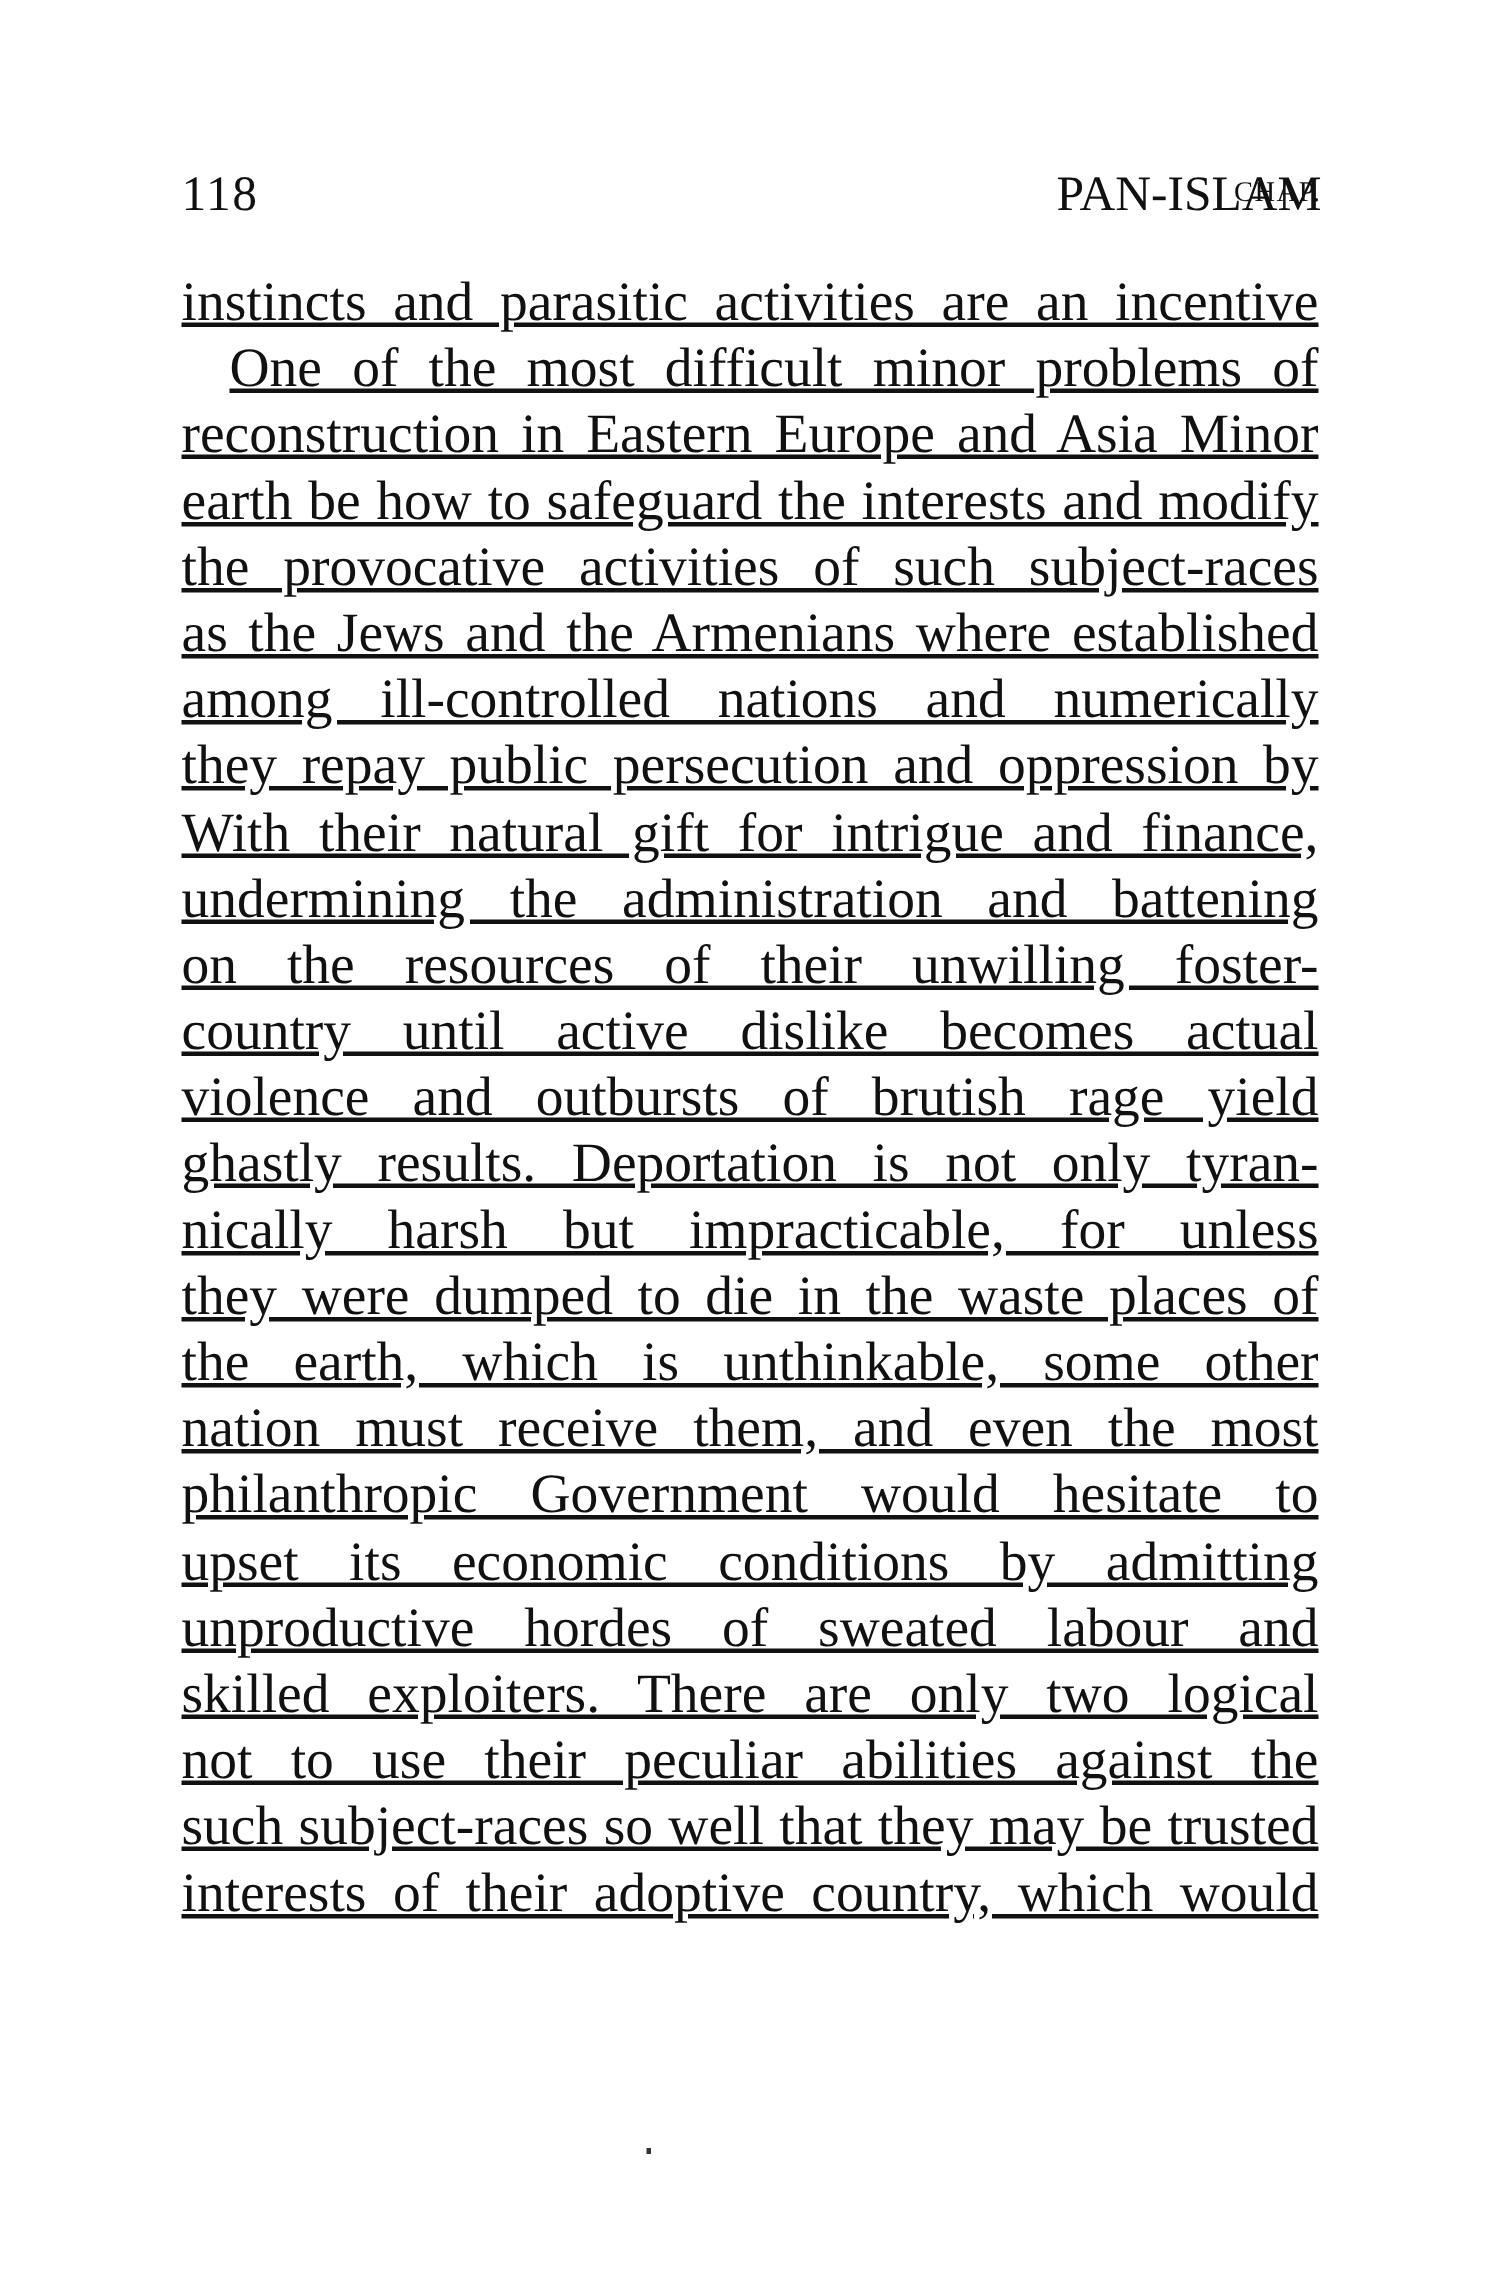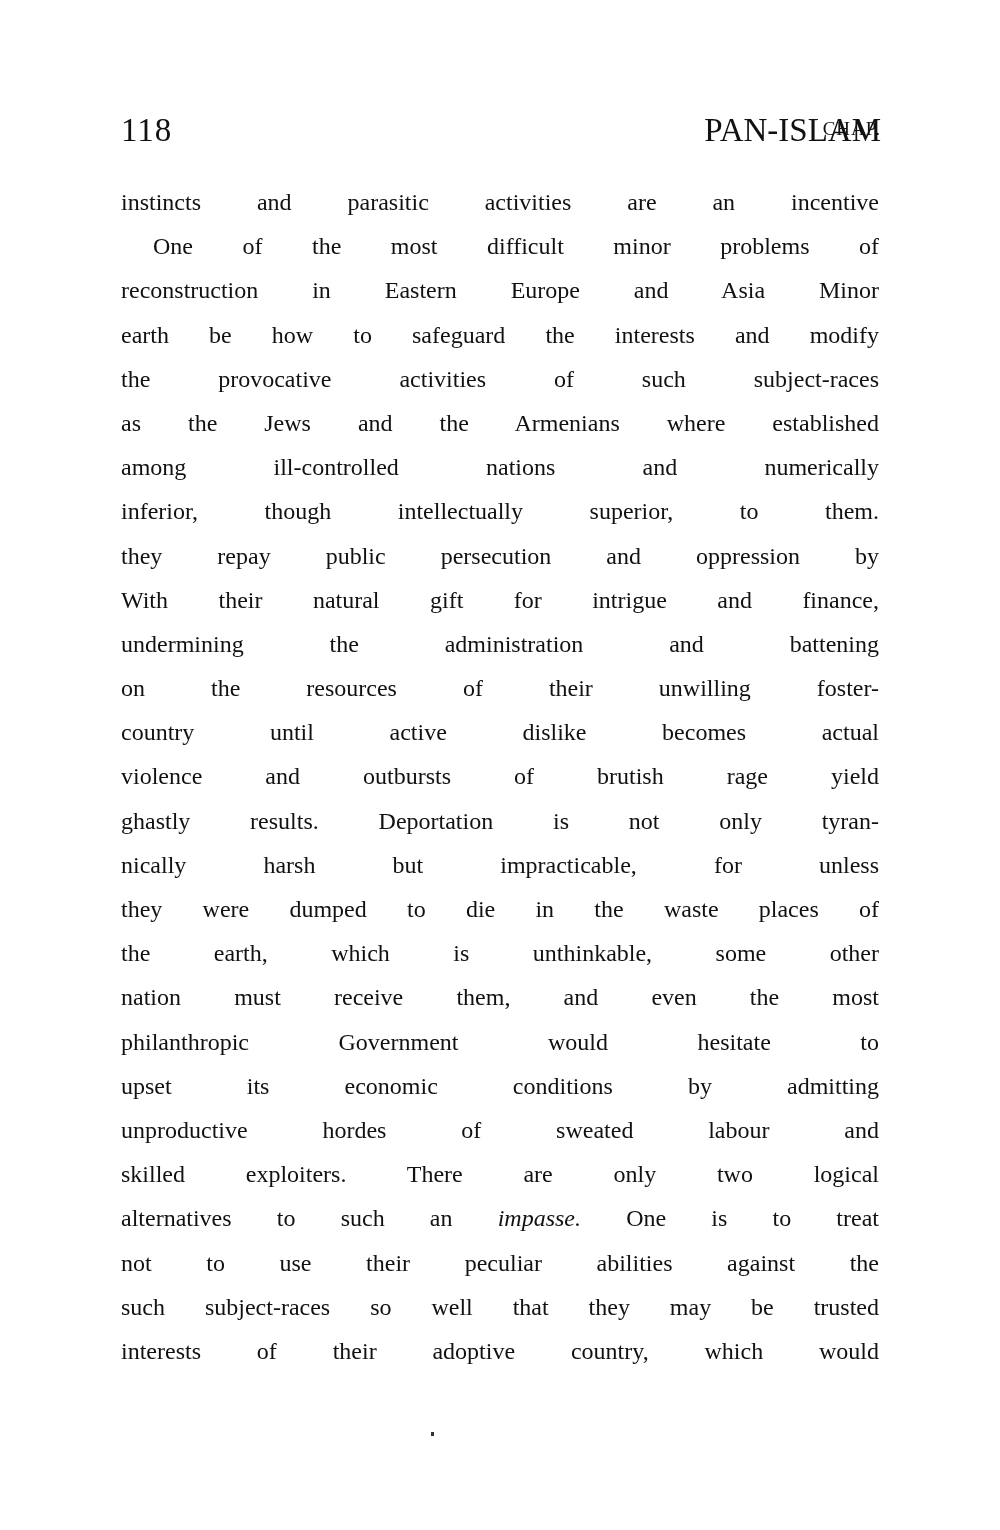--- a/index.html
+++ b/index.html
@@ -2,21 +2,21 @@
 <html><head>
 <meta charset="utf-8">
 <style>
   html, body { margin: 0; padding: 0; background: #ffffff; }
   body { width: 1000px; height: 1530px; position: relative; overflow: hidden; font-family: "Liberation Serif", "DejaVu Serif", serif; color: #111; }
   .header { position: absolute; top: 112px; left: 121px; width: 760px; height: 44px; font-size: 33px; }
   .header .pg { position: absolute; left: 0; top: 0; letter-spacing: 1px; }
   .header .title { position: absolute; left: 0; right: 0; text-align: right; top: 0; }
   .header .chap { position: absolute; right: 0; top: 6px; font-size: 19px; letter-spacing: 1px; }
   .body { position: absolute; top: 180px; left: 121px; width: 758px; }
-  .line { height: 44.2px; line-height: 44px; font-size: 24px; white-space: nowrap; text-align: justify; text-align-last: justify; }
+  .line { height: 44.2px; line-height: 44px; font-size: 37px; white-space: nowrap; text-align: justify; text-align-last: justify; text-decoration: underline; }
   .line.last { text-align-last: left; }
   .line.indent { padding-left: 32px; }
   .it { font-style: italic; }
   .mark { position: absolute; top: 1432px; left: 431px; width: 3px; height: 4px; background: #333; }
 </style>
 </head>
 <body>
 
 <div class="header">
   <span class="pg">118</span>
@@ -25,35 +25,33 @@
 </div>
 
 <div class="body" id="body">
     <div class="line">instincts and parasitic activities are an incentive</div>
     <div class="line indent">One of the most difficult minor problems of</div>
     <div class="line">reconstruction in Eastern Europe and Asia Minor</div>
     <div class="line">earth be how to safeguard the interests and modify</div>
     <div class="line">the provocative activities of such subject-races</div>
     <div class="line">as the Jews and the Armenians where established</div>
     <div class="line">among ill-controlled nations and numerically</div>
-    <div class="line">inferior, though intellectually superior, to them.</div>
     <div class="line">they repay public persecution and oppression by</div>
     <div class="line">With their natural gift for intrigue and finance,</div>
     <div class="line">undermining the administration and battening</div>
     <div class="line">on the resources of their unwilling foster-</div>
     <div class="line">country until active dislike becomes actual</div>
     <div class="line">violence and outbursts of brutish rage yield</div>
     <div class="line">ghastly results. Deportation is not only tyran-</div>
     <div class="line">nically harsh but impracticable, for unless</div>
     <div class="line">they were dumped to die in the waste places of</div>
     <div class="line">the earth, which is unthinkable, some other</div>
     <div class="line">nation must receive them, and even the most</div>
     <div class="line">philanthropic Government would hesitate to</div>
     <div class="line">upset its economic conditions by admitting</div>
     <div class="line">unproductive hordes of sweated labour and</div>
     <div class="line">skilled exploiters. There are only two logical</div>
-    <div class="line">alternatives to such an <span class="it">impasse.</span> One is to treat</div>
     <div class="line">not to use their peculiar abilities against the</div>
     <div class="line">such subject-races so well that they may be trusted</div>
     <div class="line">interests of their adoptive country, which would</div>
   </div>
 
 <div class="mark"></div>
 
 </body></html>

